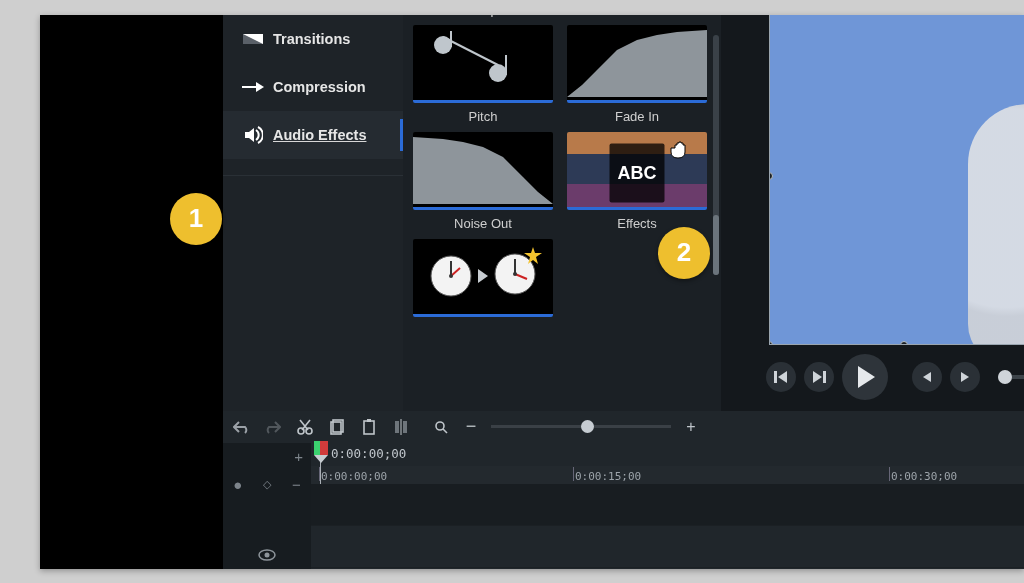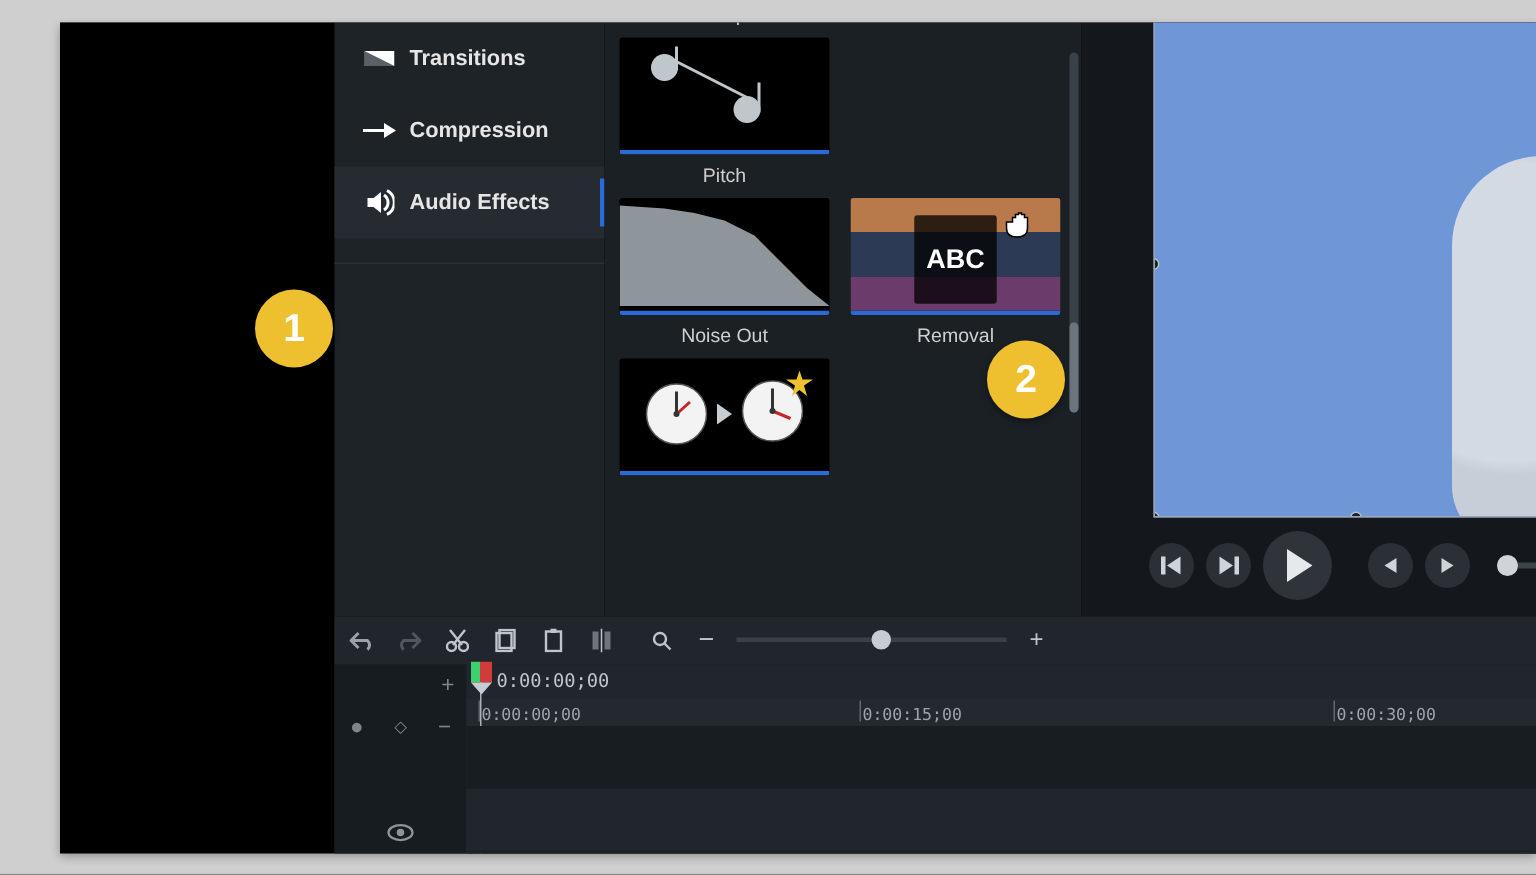--- a/index.html
+++ b/index.html
@@ -56,20 +56,21 @@
   .sidebar-item {
     height: 48px;
     display: flex;
     align-items: center;
     padding-left: 14px;
     cursor: pointer;
     position: relative;
   }
   .sidebar-item.active {
     background: #252b31;
+    text-decoration: underline;
   }
   .sidebar-item.active::after {
     content: "";
     position: absolute;
     right: 0; top: 8px; bottom: 8px;
     width: 3px;
     background: #2b6bd7;
   }
   .sidebar-item .icon {
     width: 32px;
@@ -445,39 +446,47 @@
               <svg width="140" height="75" viewBox="0 0 140 75">
                 <line x1="30" y1="12" x2="85" y2="40" stroke="#bfc6cc" stroke-width="2"></line>
                 <circle cx="30" cy="20" r="9" fill="#bfc6cc"></circle>
                 <rect x="37" y="6" width="2" height="16" fill="#bfc6cc"></rect>
                 <circle cx="85" cy="48" r="9" fill="#bfc6cc"></circle>
                 <rect x="92" y="30" width="2" height="20" fill="#bfc6cc"></rect>
               </svg>
             </div>
             <div class="effect-label">Pitch</div>
           </div>
+          <div class="effect-card">
+            <div class="effect-thumb">
+              <svg width="140" height="75" viewBox="0 0 140 75" preserveAspectRatio="none">
+                <polygon points="0,72 15,60 30,45 50,25 70,15 90,10 110,7 140,5 140,72" fill="#8e959b"></polygon>
+              </svg>
+            </div>
+            <div class="effect-label">Fade In</div>
+          </div>
         </div>
 
         <div class="effects-row">
           <div class="effect-card">
             <div class="effect-thumb">
               <svg width="140" height="75" viewBox="0 0 140 75" preserveAspectRatio="none">
                 <polygon points="0,5 30,7 50,10 70,15 90,25 110,45 125,60 140,72 0,72" fill="#8e959b"></polygon>
               </svg>
             </div>
             <div class="effect-label">Noise Out</div>
           </div>
           <div class="effect-card">
             <div class="effect-thumb" style="background:linear-gradient(180deg,#b87a4a 0 30%,#2d3a56 30% 70%,#6b3c6b 70% 100%);">
               <div style="position:absolute;left:50%;top:55%;transform:translate(-50%,-50%);background:rgba(0,0,0,0.75);color:#fff;font-weight:600;font-size:18px;padding:19px 8px;border-radius:2px;">ABC</div>
               <svg style="position:absolute;right:18px;top:6px;" width="22" height="22">
                   <path d="M4 10 L4 14 Q4 20 11 20 Q18 20 18 14 L18 7 L16 7 L16 5 L14 5 L14 4 L12 4 L12 5 L10 5 L10 7 L8 7 L8 10 Z" fill="#fff" stroke="#000" stroke-width="1"></path>
                 </svg>
             </div>
-            <div class="effect-label">Removal</div>
+            <div class="effect-label">Effects</div>
           </div>
         </div>
 
         <div class="effects-row">
           <div class="effect-card">
             <div class="effect-thumb" style="display:flex;align-items:center;justify-content:center;gap:4px;">
               <svg width="46" height="46">
                   <circle cx="23" cy="23" r="20" fill="#f3f3f3" stroke="#555" stroke-width="1"></circle>
                   <line x1="23" y1="23" x2="23" y2="8" stroke="#333" stroke-width="2"></line>
                   <line x1="23" y1="23" x2="32" y2="15" stroke="#c22" stroke-width="2"></line>

